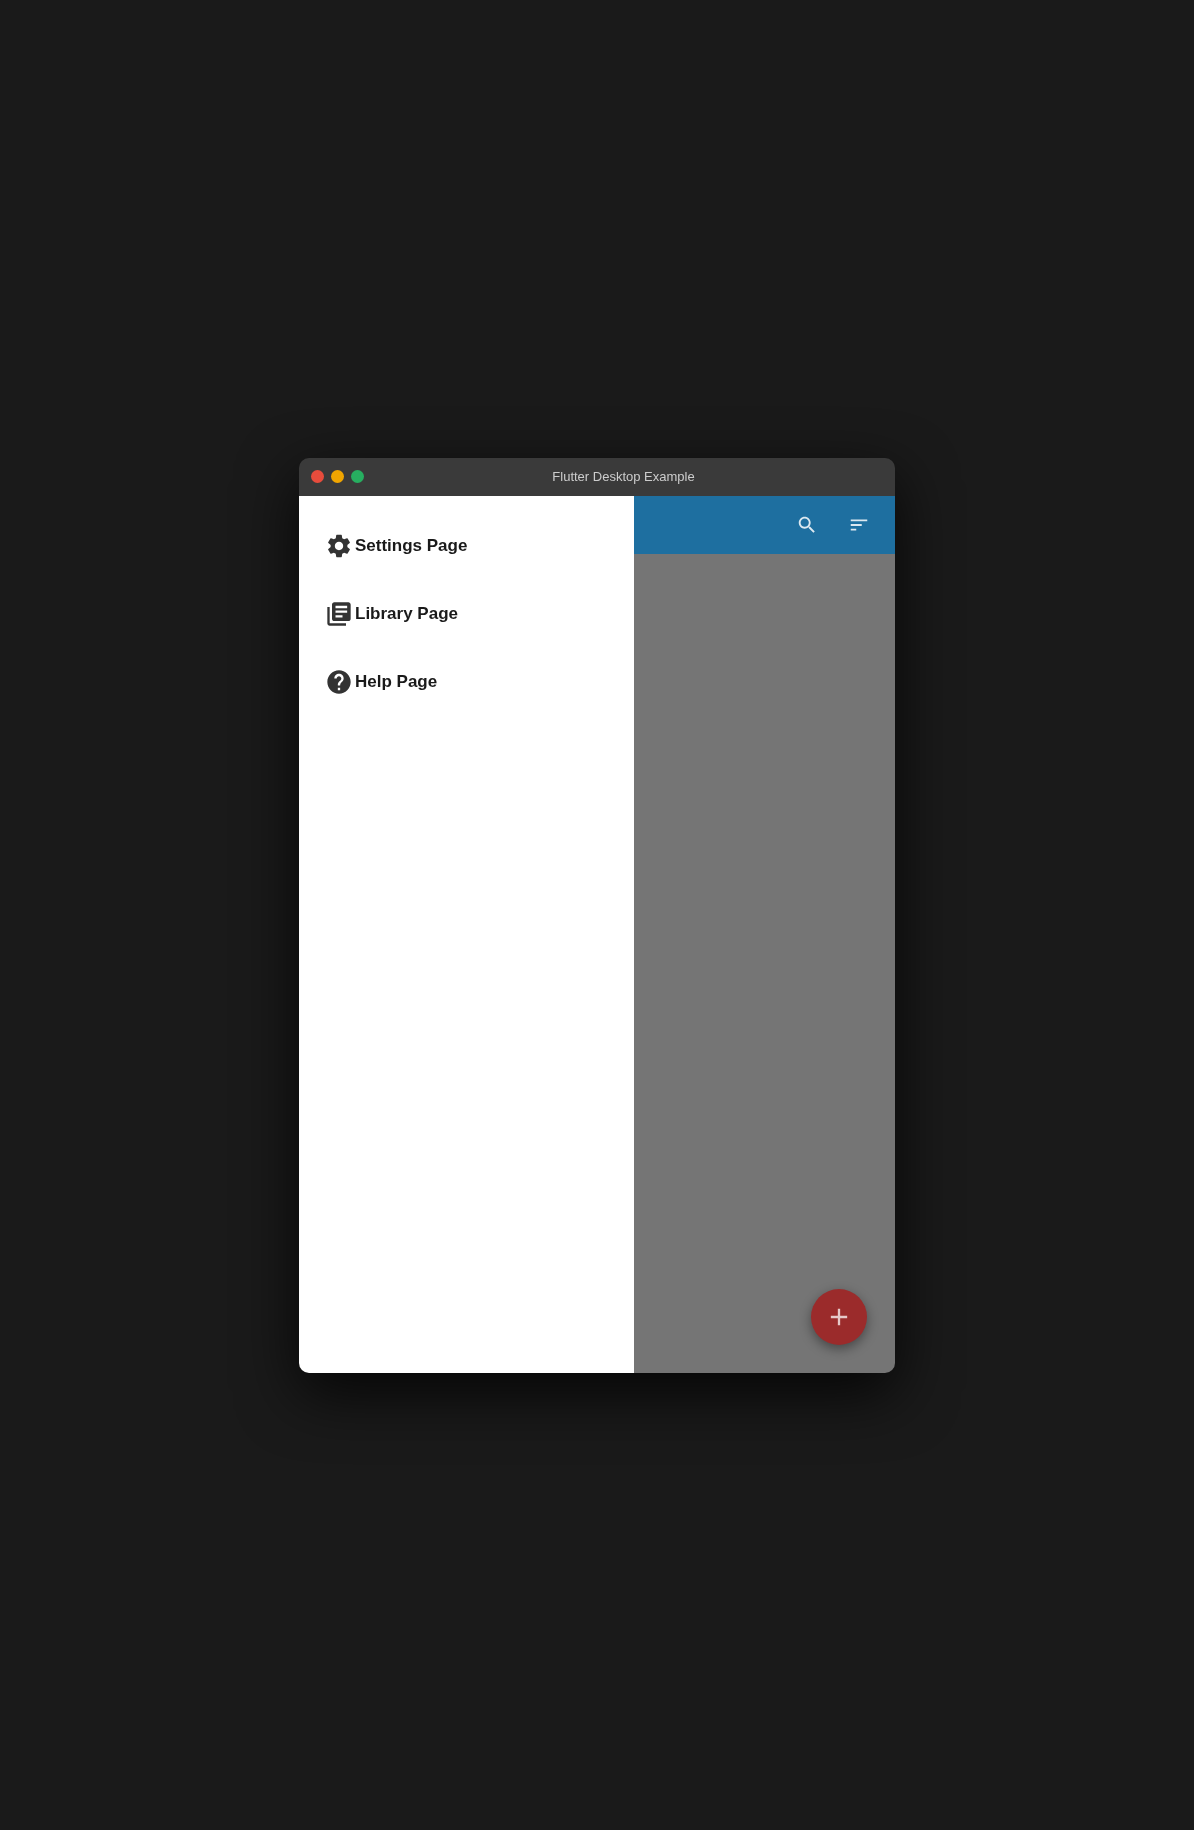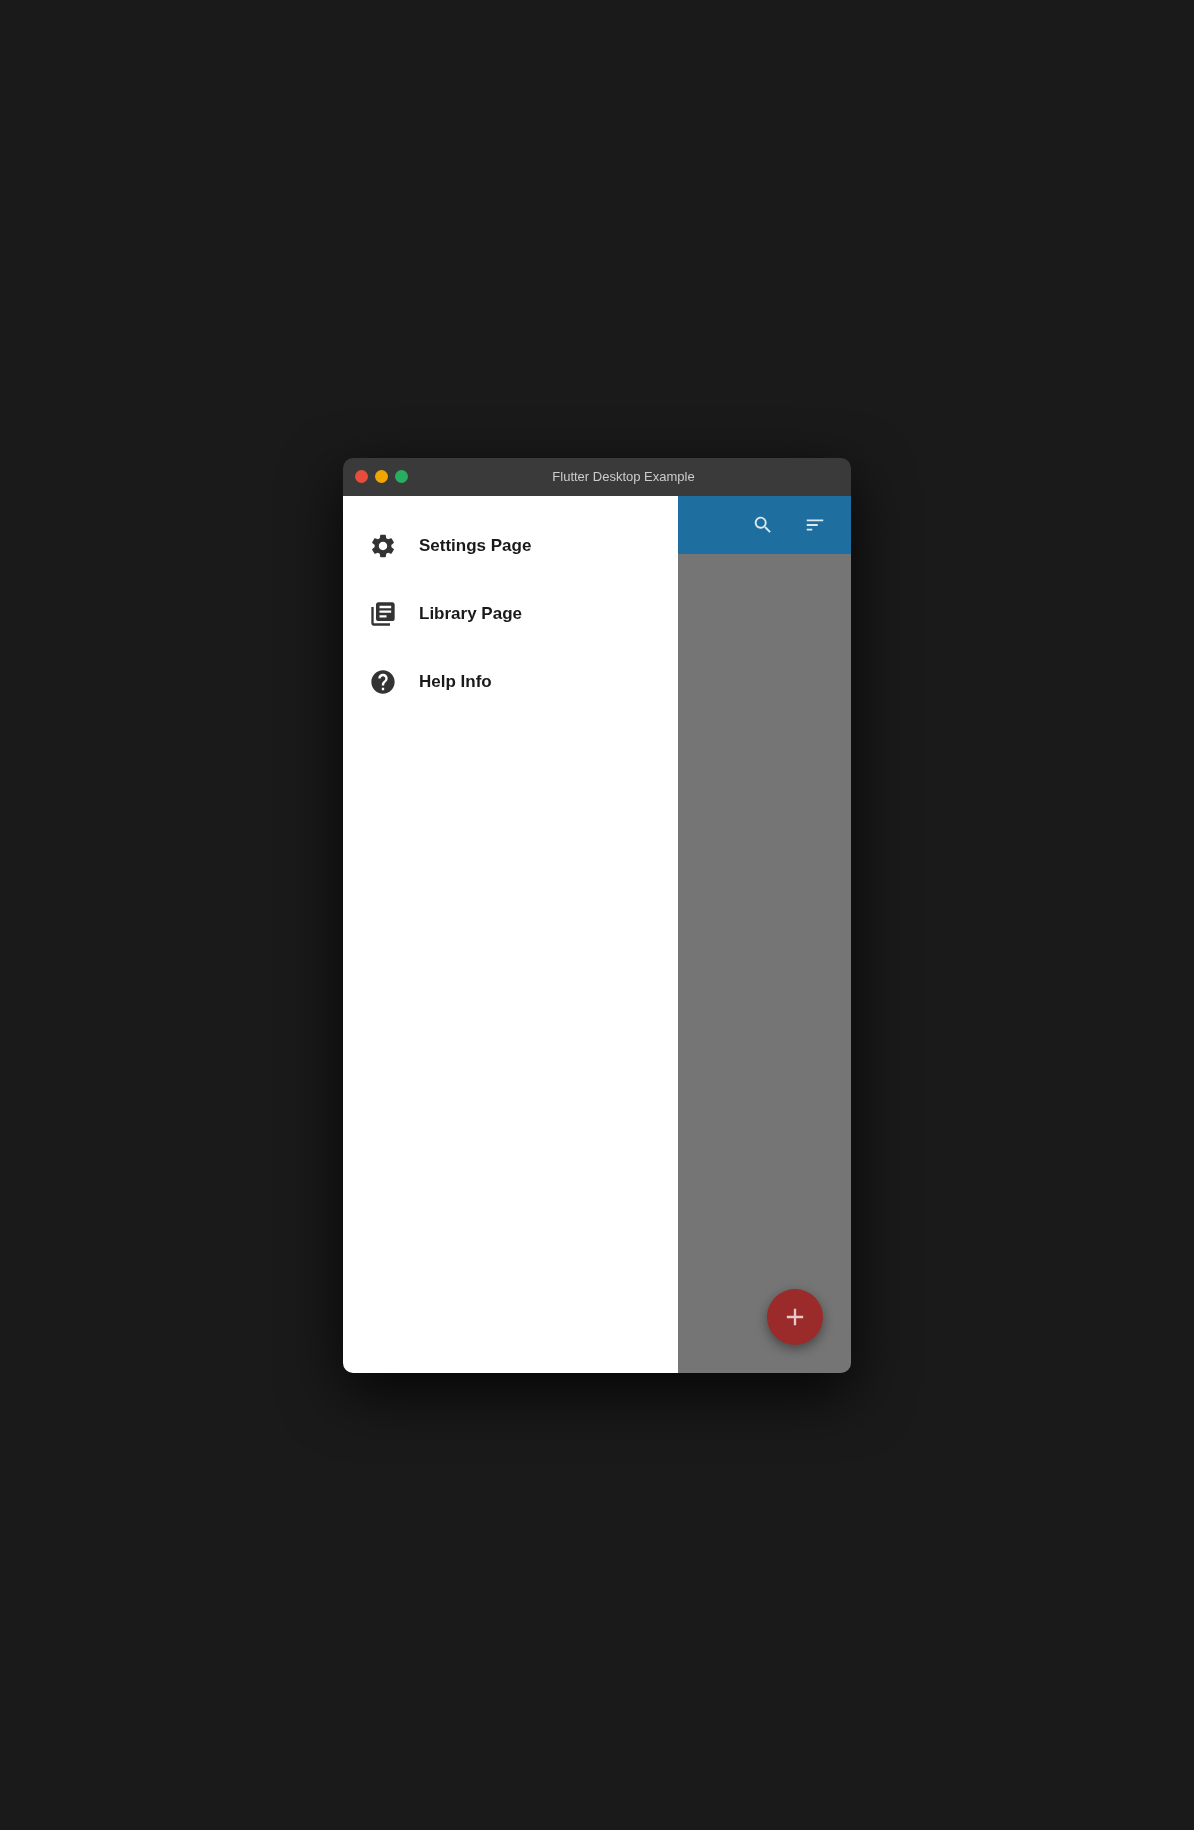--- a/index.html
+++ b/index.html
@@ -7,21 +7,21 @@
     body {
       background: #1a1a1a;
       display: flex;
       justify-content: center;
       align-items: center;
       min-height: 100vh;
       font-family: -apple-system, BlinkMacSystemFont, 'Helvetica Neue', Arial, sans-serif;
     }
 
     .window {
-      width: 508px;
+      width: 596px;
       height: 915px;
       border-radius: 10px;
       overflow: hidden;
       box-shadow: 0 20px 60px rgba(0,0,0,0.8);
       display: flex;
       flex-direction: column;
     }
 
     .titlebar {
       background: #3a3a3a;
@@ -75,21 +75,20 @@
     .sidebar-nav {
       padding: 16px 0;
       flex: 1;
     }
 
     .nav-item {
       display: flex;
       align-items: center;
       padding: 18px 24px;
       cursor: pointer;
-      gap: 20px;
     }
 
     .nav-icon {
       width: 32px;
       height: 32px;
       flex-shrink: 0;
       display: flex;
       align-items: center;
       justify-content: center;
       color: #333;
@@ -195,21 +194,21 @@
           </div>
           <span class="nav-label">Library Page</span>
         </div>
 
         <div class="nav-item">
           <div class="nav-icon">
             <svg class="icon-svg" viewBox="0 0 24 24" xmlns="http://www.w3.org/2000/svg">
               <path d="M12 2C6.48 2 2 6.48 2 12s4.48 10 10 10 10-4.48 10-10S17.52 2 12 2zm1 17h-2v-2h2v2zm2.07-7.75l-.9.92C13.45 12.9 13 13.5 13 15h-2v-.5c0-1.1.45-2.1 1.17-2.83l1.24-1.26c.37-.36.59-.86.59-1.41 0-1.1-.9-2-2-2s-2 .9-2 2H8c0-2.21 1.79-4 4-4s4 1.79 4 4c0 .88-.36 1.68-.93 2.25z"></path>
             </svg>
           </div>
-          <span class="nav-label">Help Info</span>
+          <span class="nav-label">Help Page</span>
         </div>
 
       </nav>
     </div>
 
     <div class="main-content">
 
       <div class="main-header">
         <div class="header-icon-btn">
           <svg width="22" height="22" viewBox="0 0 24 24" fill="rgba(255,255,255,0.85)">

